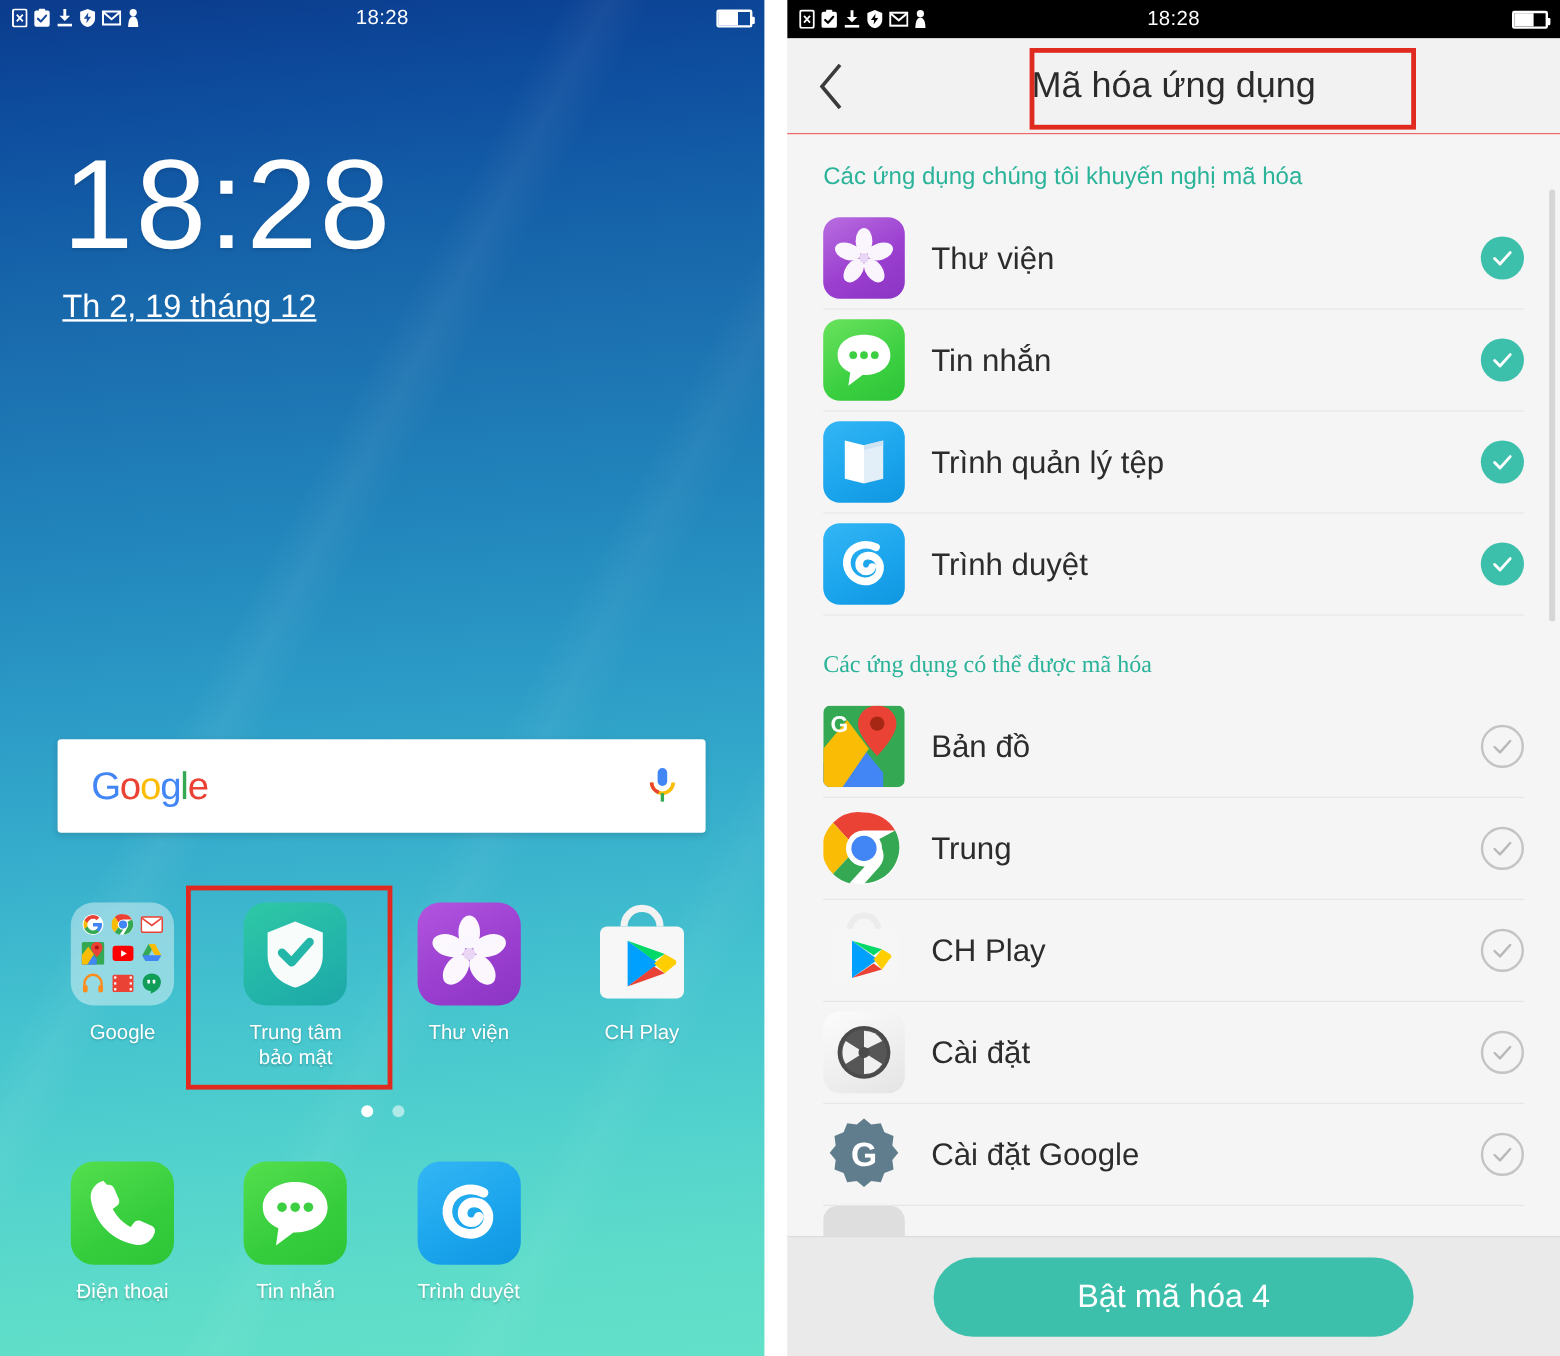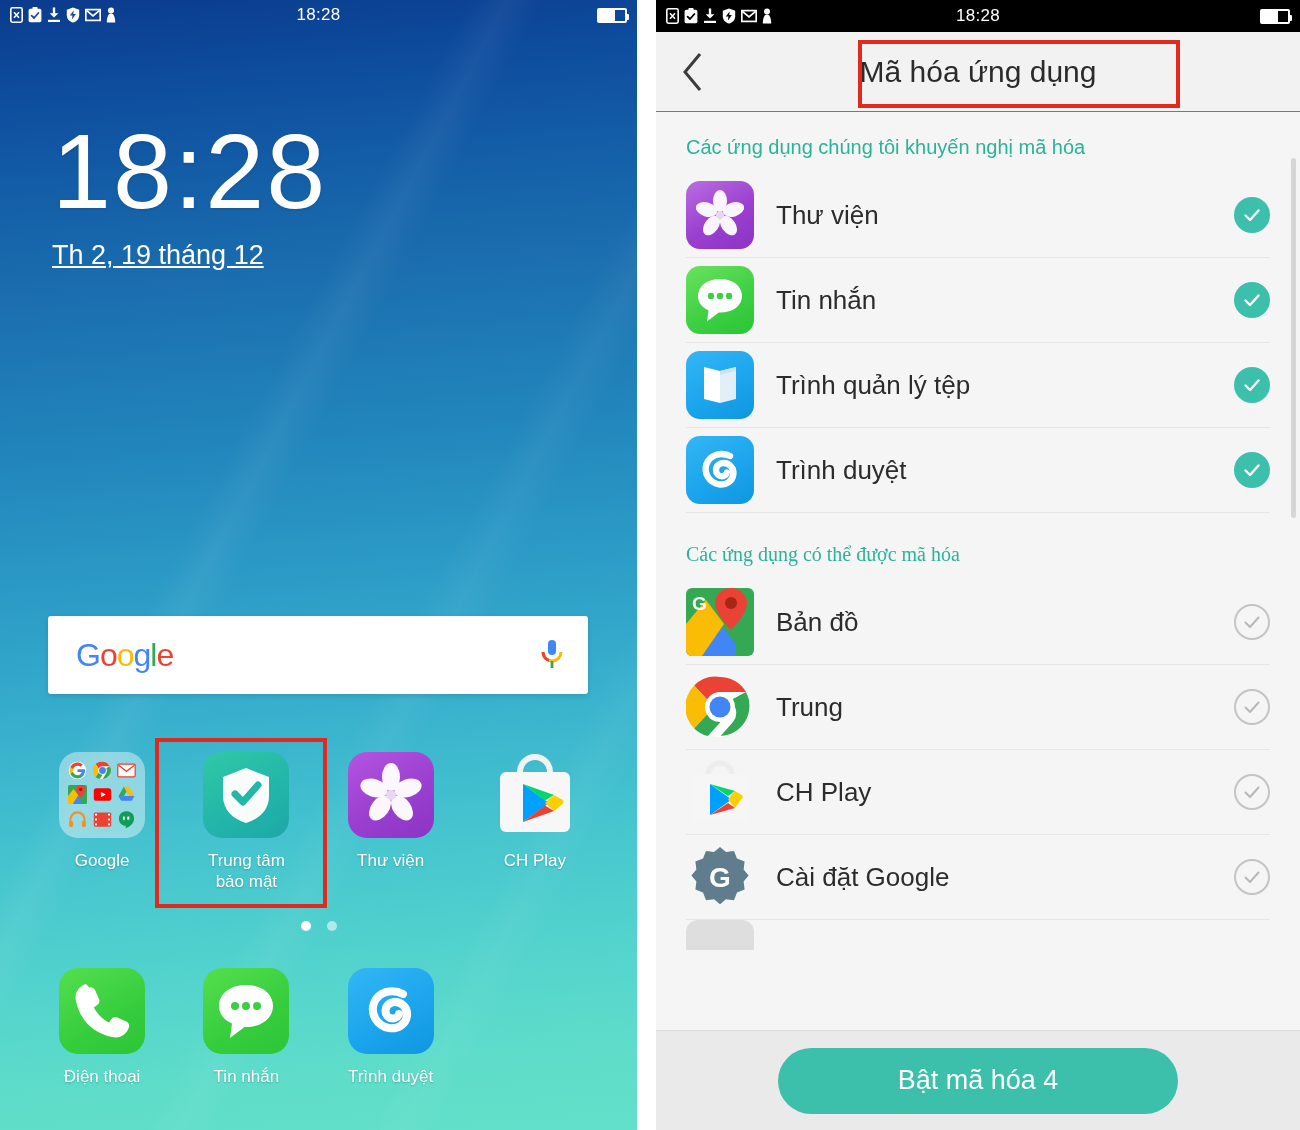--- a/index.html
+++ b/index.html
@@ -573,20 +573,42 @@
           </svg>
         </div>
         <div class="row-label">CH Play</div>
         <div class="check off">
           <svg width="22" height="22" viewBox="0 0 22 22">
               <path d="M4.5 11.5 L9 16 L17.5 6.5" fill="none" stroke="#b8b8b8" stroke-width="2" stroke-linecap="round" stroke-linejoin="round"></path>
             </svg>
         </div>
       </div>
 
+      <div class="list-row">
+        <div class="row-icon" style="background:linear-gradient(150deg,#fcfcfc,#e4e4e4);">
+          <svg viewBox="0 0 68 68" width="68" height="68">
+            <g fill="#4a4a4a">
+              <circle cx="34" cy="34" r="22"></circle>
+            </g>
+            <circle cx="34" cy="34" r="19" fill="#565656"></circle>
+            <g fill="#f0f0f0">
+              <path d="M34 16 a18 18 0 0 1 15.2 8.4 L34 32 Z"></path>
+              <path d="M49.2 43.6 A18 18 0 0 1 34 52 L34 34 Z"></path>
+              <path d="M18.8 43.6 A18 18 0 0 1 18.8 24.4 L34 34 Z"></path>
+            </g>
+            <circle cx="34" cy="34" r="4.6" fill="#4a4a4a"></circle>
+          </svg>
+        </div>
+        <div class="row-label">Cài đặt</div>
+        <div class="check off">
+          <svg width="22" height="22" viewBox="0 0 22 22">
+              <path d="M4.5 11.5 L9 16 L17.5 6.5" fill="none" stroke="#b8b8b8" stroke-width="2" stroke-linecap="round" stroke-linejoin="round"></path>
+            </svg>
+        </div>
+      </div>
 
       <div class="list-row">
         <div class="row-icon" style="background:transparent;">
           <svg viewBox="0 0 68 68" width="68" height="68">
             <path d="M34 4 l6 5 8-1 3 7.6 7.6 3 -1 8 5 6 -5 6 1 8 -7.6 3 -3 7.6 -8 -1 -6 5 -6 -5 -8 1 -3 -7.6 -7.6 -3 1 -8 -5 -6 5 -6 -1 -8 7.6 -3 3 -7.6 8 1z" fill="#5f7d8c"></path>
             <circle cx="34" cy="34" r="16" fill="#5f7d8c"></circle>
             <text x="34" y="44" text-anchor="middle" font-family="Liberation Sans, sans-serif" font-size="28" font-weight="bold" fill="#ffffff">G</text>
           </svg>
         </div>
         <div class="row-label">Cài đặt Google</div>

